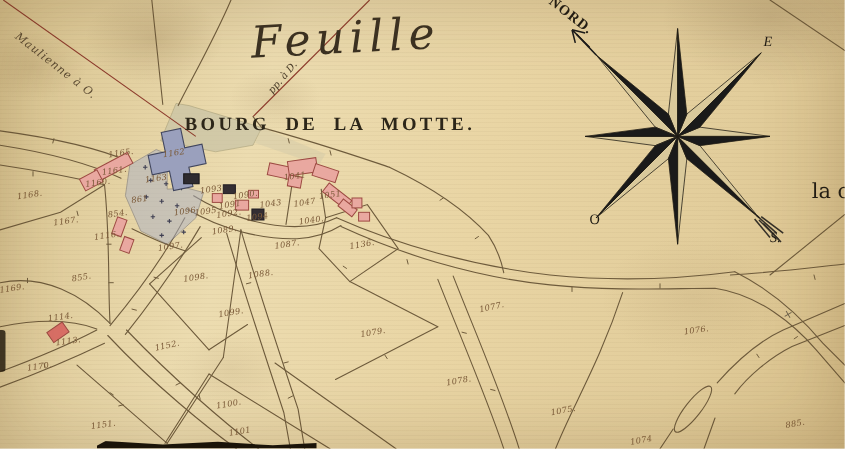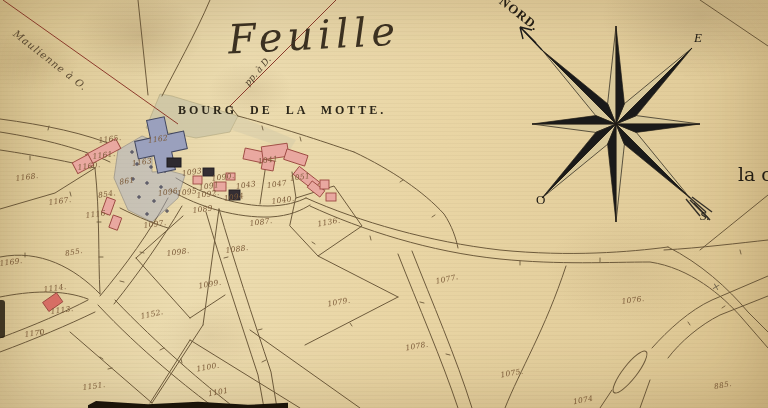--- a/index.html
+++ b/index.html
@@ -20,22 +20,22 @@
       radial-gradient(70px 45px at 30px 60px, rgba(120,90,50,.14), transparent 70%),
       repeating-linear-gradient(0deg, rgba(120,95,60,.05) 0 1px, transparent 1px 4px),
       linear-gradient(105deg,#d9c490,#ecdcb0 30%,#e9d5a4 55%,#e2cd9b 80%,#d8c08b);
   }
   .map::after{content:"";position:absolute;inset:0;pointer-events:none;
     box-shadow:inset 0 0 70px rgba(95,65,25,.25);}
   svg.layer{position:absolute;left:0;top:0;}
   .label{position:absolute;color:var(--ink);white-space:nowrap;}
   .feuille{left:228px;top:12px;font-size:40px;font-style:italic;letter-spacing:5px;
     transform:rotate(-3deg);color:#3b3122;}
-  .bourg{left:178px;top:103px;font-family:"Liberation Serif",serif;font-weight:700;
-    font-size:12px;letter-spacing:3px;word-spacing:7px;color:#2c2619;}
+  .bourg{left:168px;top:103px;font-family:"Liberation Serif",serif;font-weight:700;
+    font-size:17px;letter-spacing:3px;word-spacing:7px;color:#2c2619;}
   .note{position:absolute;font-style:italic;color:#4a3c28;}
   .note-pp{left:240px;top:66px;font-size:9px;transform:rotate(-50deg);}
   .note-road{left:18px;top:28px;font-size:10px;transform:rotate(38deg);transform-origin:left top;
     letter-spacing:1px;color:#594830;}
   .edge-text{right:-4px;top:163px;font-size:19px;color:#1f1b14;}
   .compass-label{position:absolute;font-family:"Liberation Serif",serif;color:#1f1b14;}
   .c-nord{left:496px;top:6px;font-size:13px;font-weight:700;letter-spacing:1px;transform:rotate(38deg);}
   .c-e{left:694px;top:30px;font-size:13px;font-style:italic;}
   .c-o{left:536px;top:192px;font-size:13px;}
   .c-s{left:700px;top:208px;font-size:13px;font-style:italic;}

